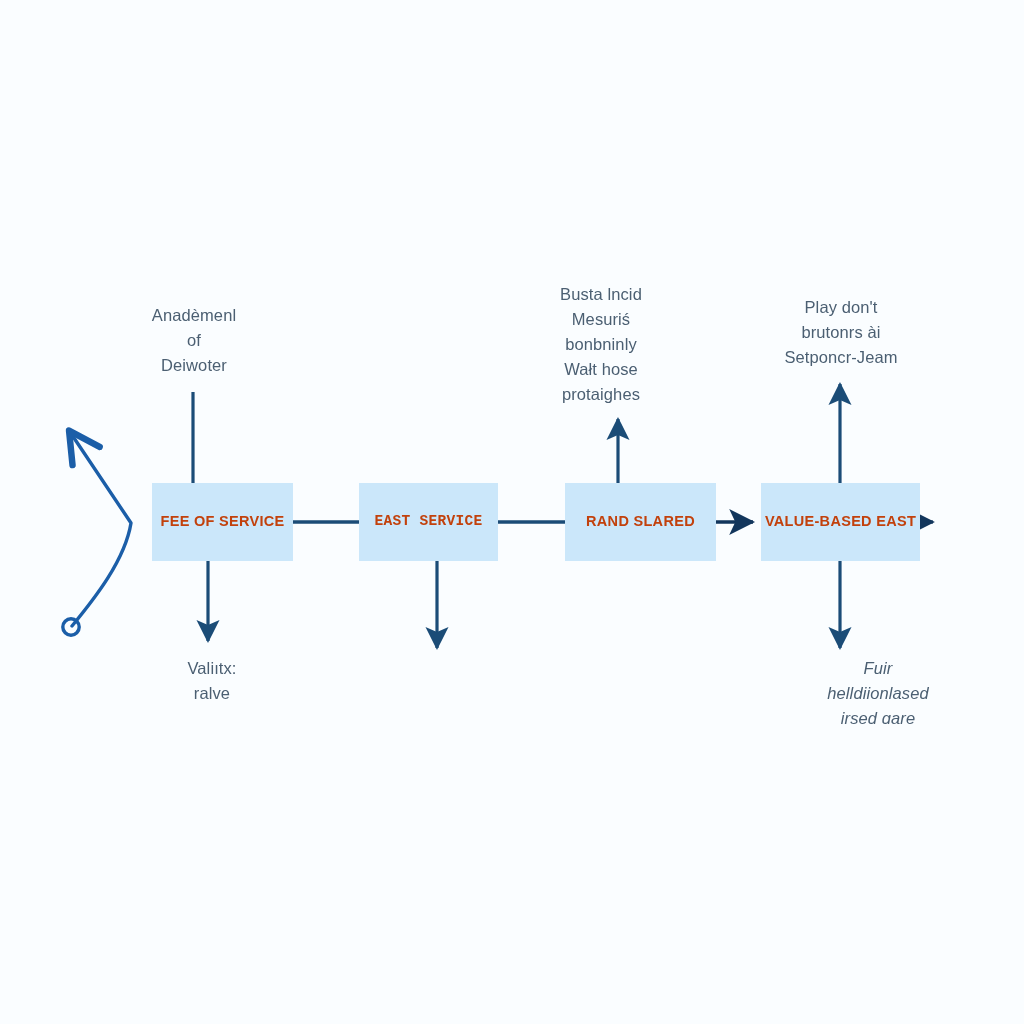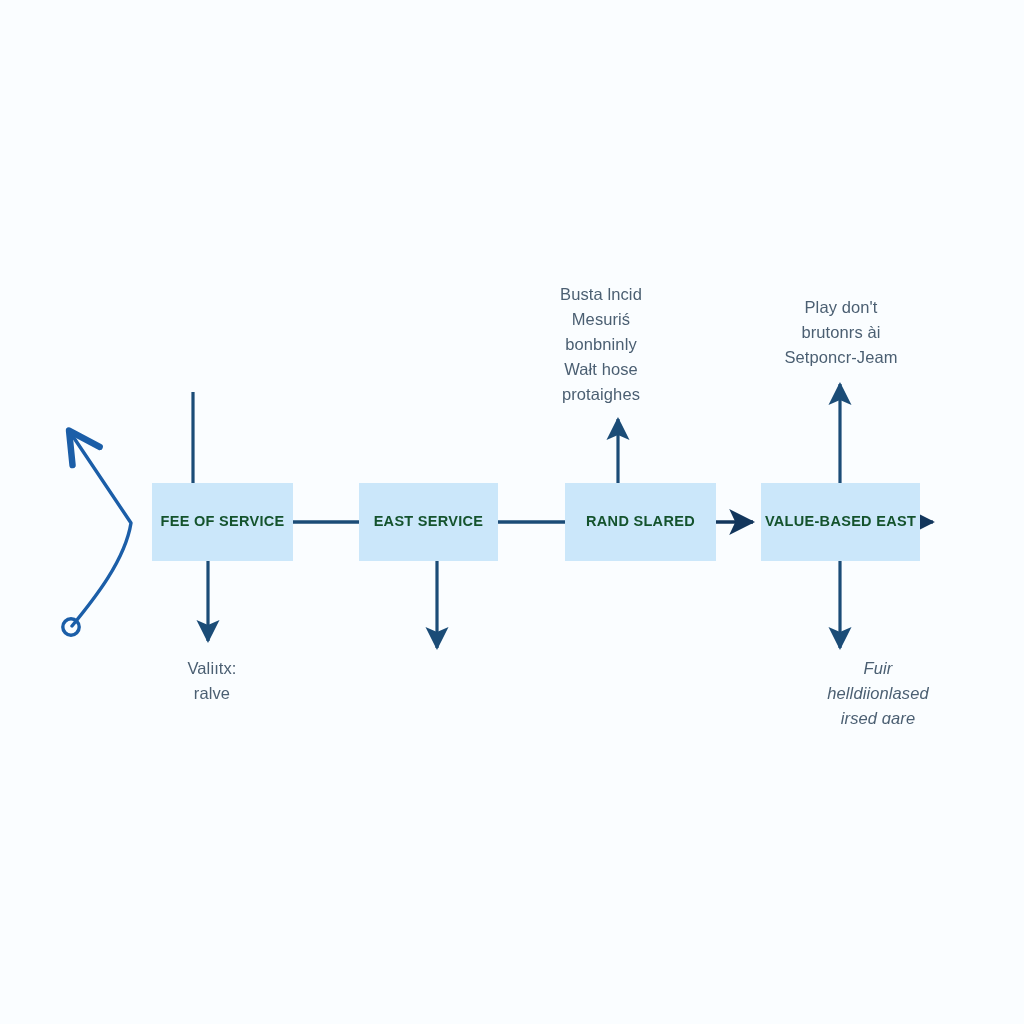--- a/index.html
+++ b/index.html
@@ -34,21 +34,21 @@
     background: #cbe7fa;
     display: flex;
     align-items: center;
     justify-content: center;
     box-sizing: border-box;
   }
   .node-label {
     font-size: 14.5px;
     font-weight: bold;
     letter-spacing: 0.3px;
-    color: #14532d;
+    color: #c2410c;
     text-align: left;
     line-height: 1.2;
     white-space: nowrap;
   }
   .annot {
     position: absolute;
     font-size: 16.5px;
     color: #4b5f72;
     text-align: center;
     line-height: 1.52;
@@ -94,32 +94,35 @@
     <line x1="840" y1="561" x2="840" y2="648" stroke="#1b4c77" stroke-width="3.2" marker-end="url(#arrowEnd)"></line>
 
     <path d="M72,626 C95,598 125,560 131,523 L70,432" fill="none" stroke="#1b5ea8" stroke-width="3.4" stroke-linecap="round" stroke-linejoin="round" marker-end="url(#arrowOpen)"></path>
     <circle cx="71" cy="627" r="8.2" fill="none" stroke="#1b5ea8" stroke-width="3.4"></circle>
   </svg>
 
   <div class="node" style="left:152px; top:483px; width:141px; height:78px;">
     <span class="node-label">FEE OF SERVICE</span>
   </div>
 
-  <div class="node" style="left:359px; top:483px; width:139px; height:78px;">
+  <div class="node" style="left:359px; top:483px; width:139px; height:78px;font-family:Liberation Mono, monospace;">
     <span class="node-label">EAST SERVICE</span>
   </div>
 
   <div class="node" style="left:565px; top:483px; width:151px; height:78px;">
     <span class="node-label">RAND SLARED</span>
   </div>
 
   <div class="node" style="left:761px; top:483px; width:159px; height:78px;">
     <span class="node-label">VALUE-BASED EAST</span>
   </div>
 
+  <div class="annot" style="left:118px; top:303px; width:152px; white-space:pre-line;">Anadèmenl
+of
+Deiwoter</div>
 
   <div class="annot" style="left:528px; top:282px; width:146px; white-space:pre-line;">Busta lncid
 Mesuriś
 bonbninly
 Wałt hose
 protaighes</div>
 
   <div class="annot" style="left:760px; top:295px; width:162px; white-space:pre-line;">Play don't
 brutonrs ài
 Setponcr-Jeam</div>

